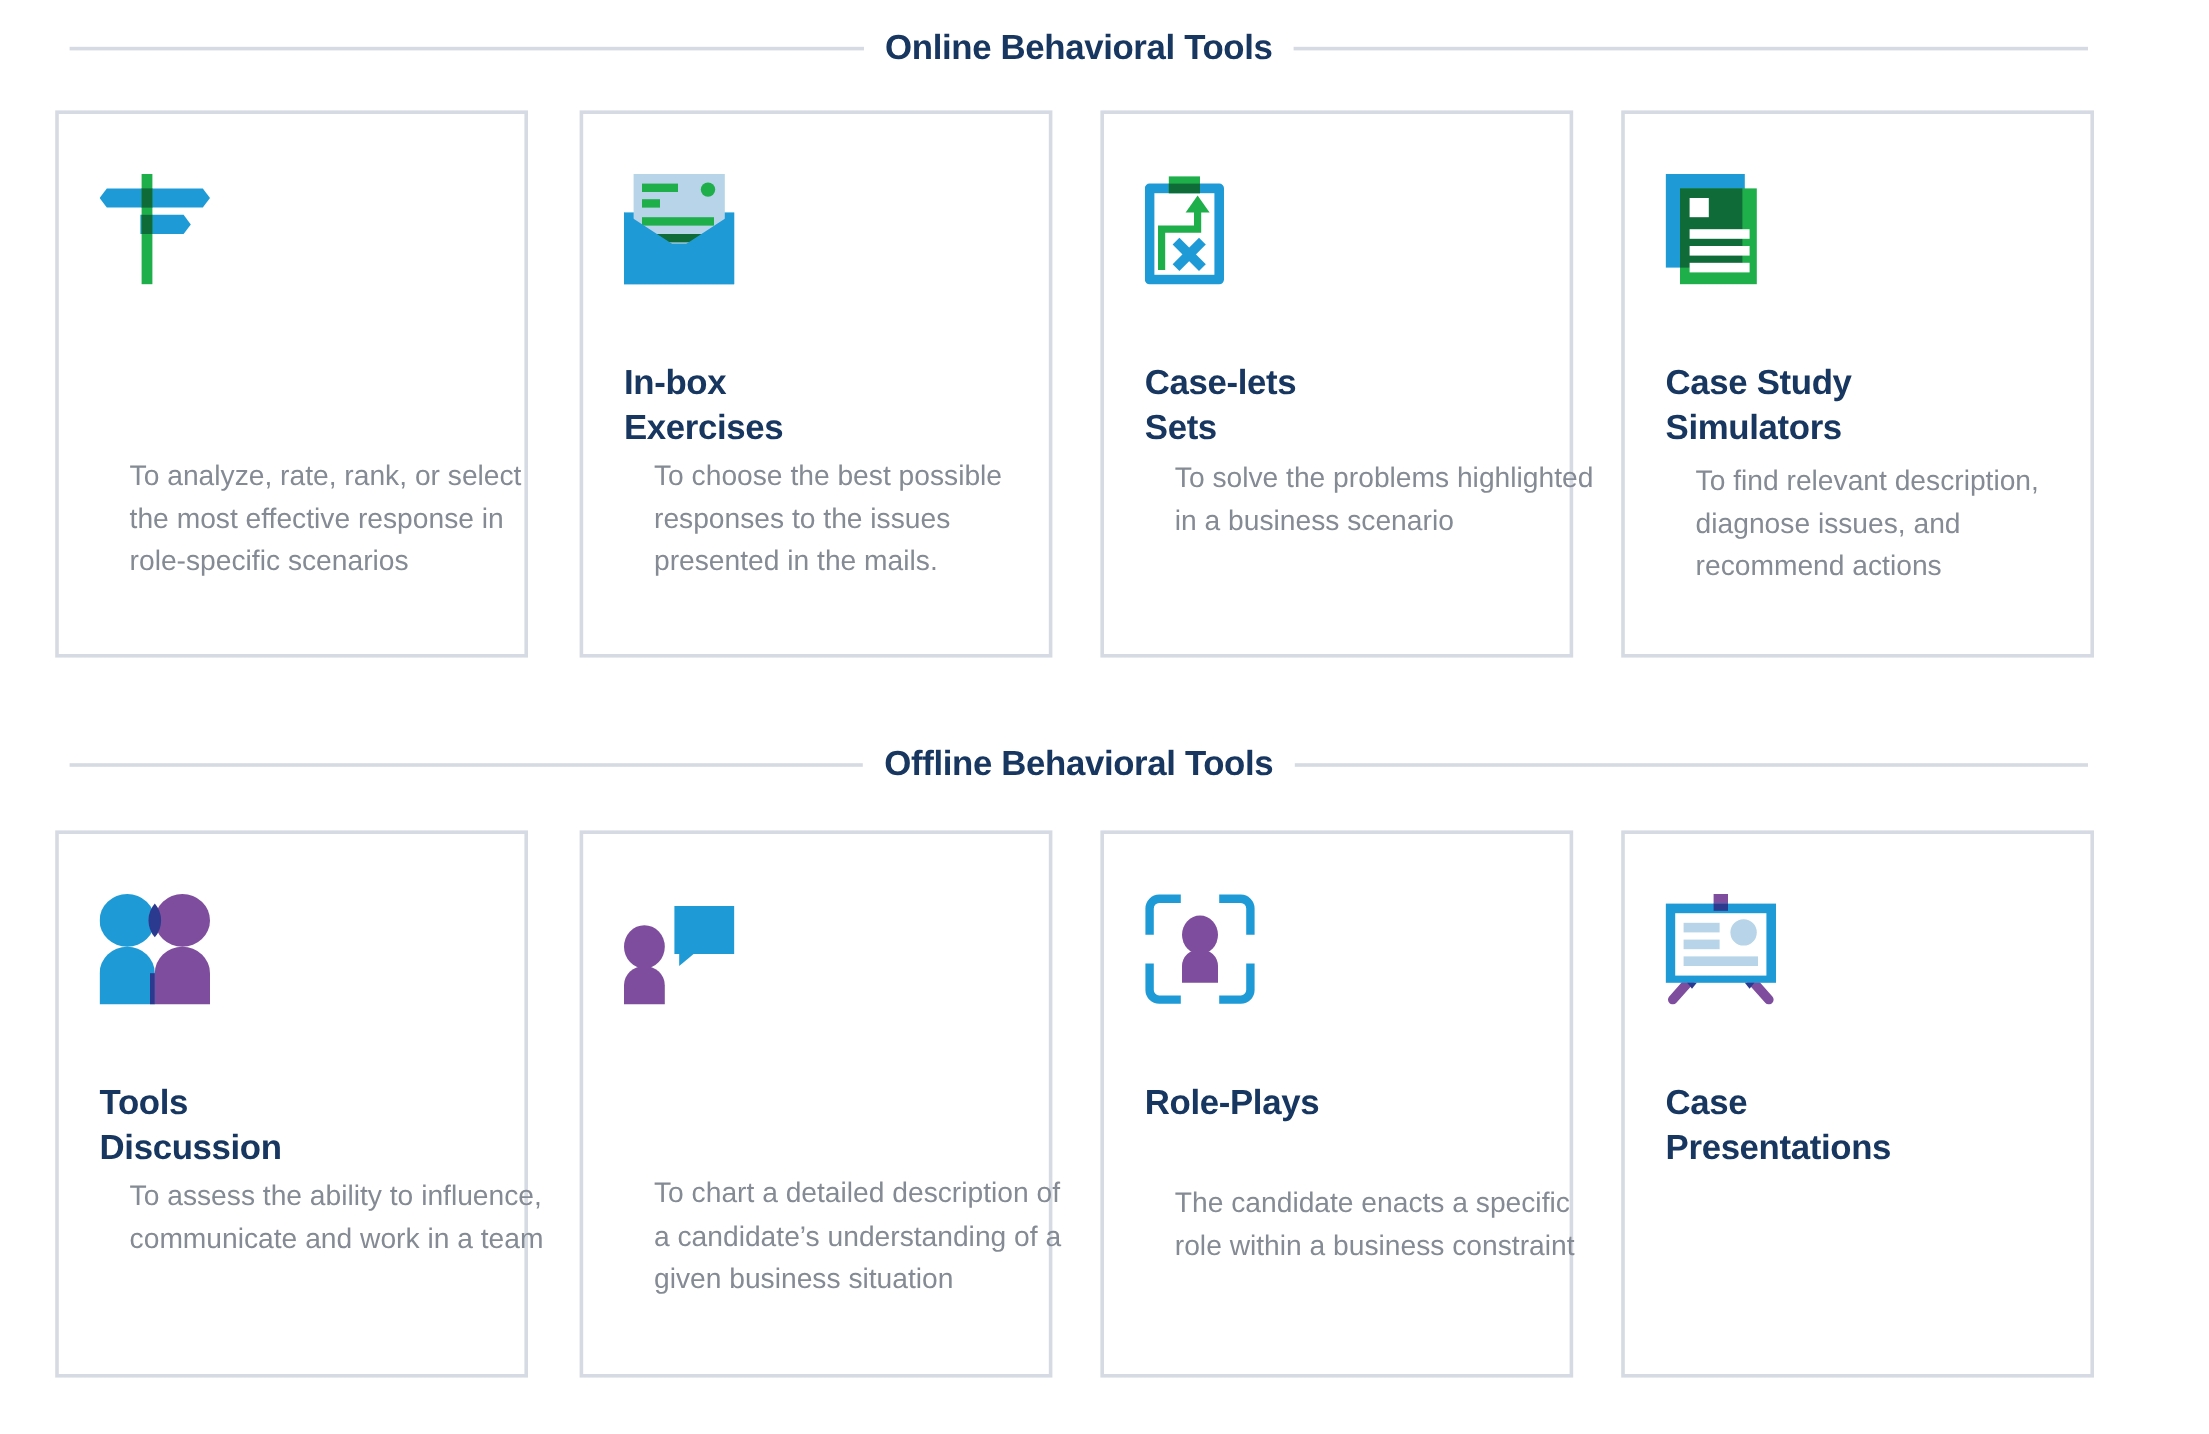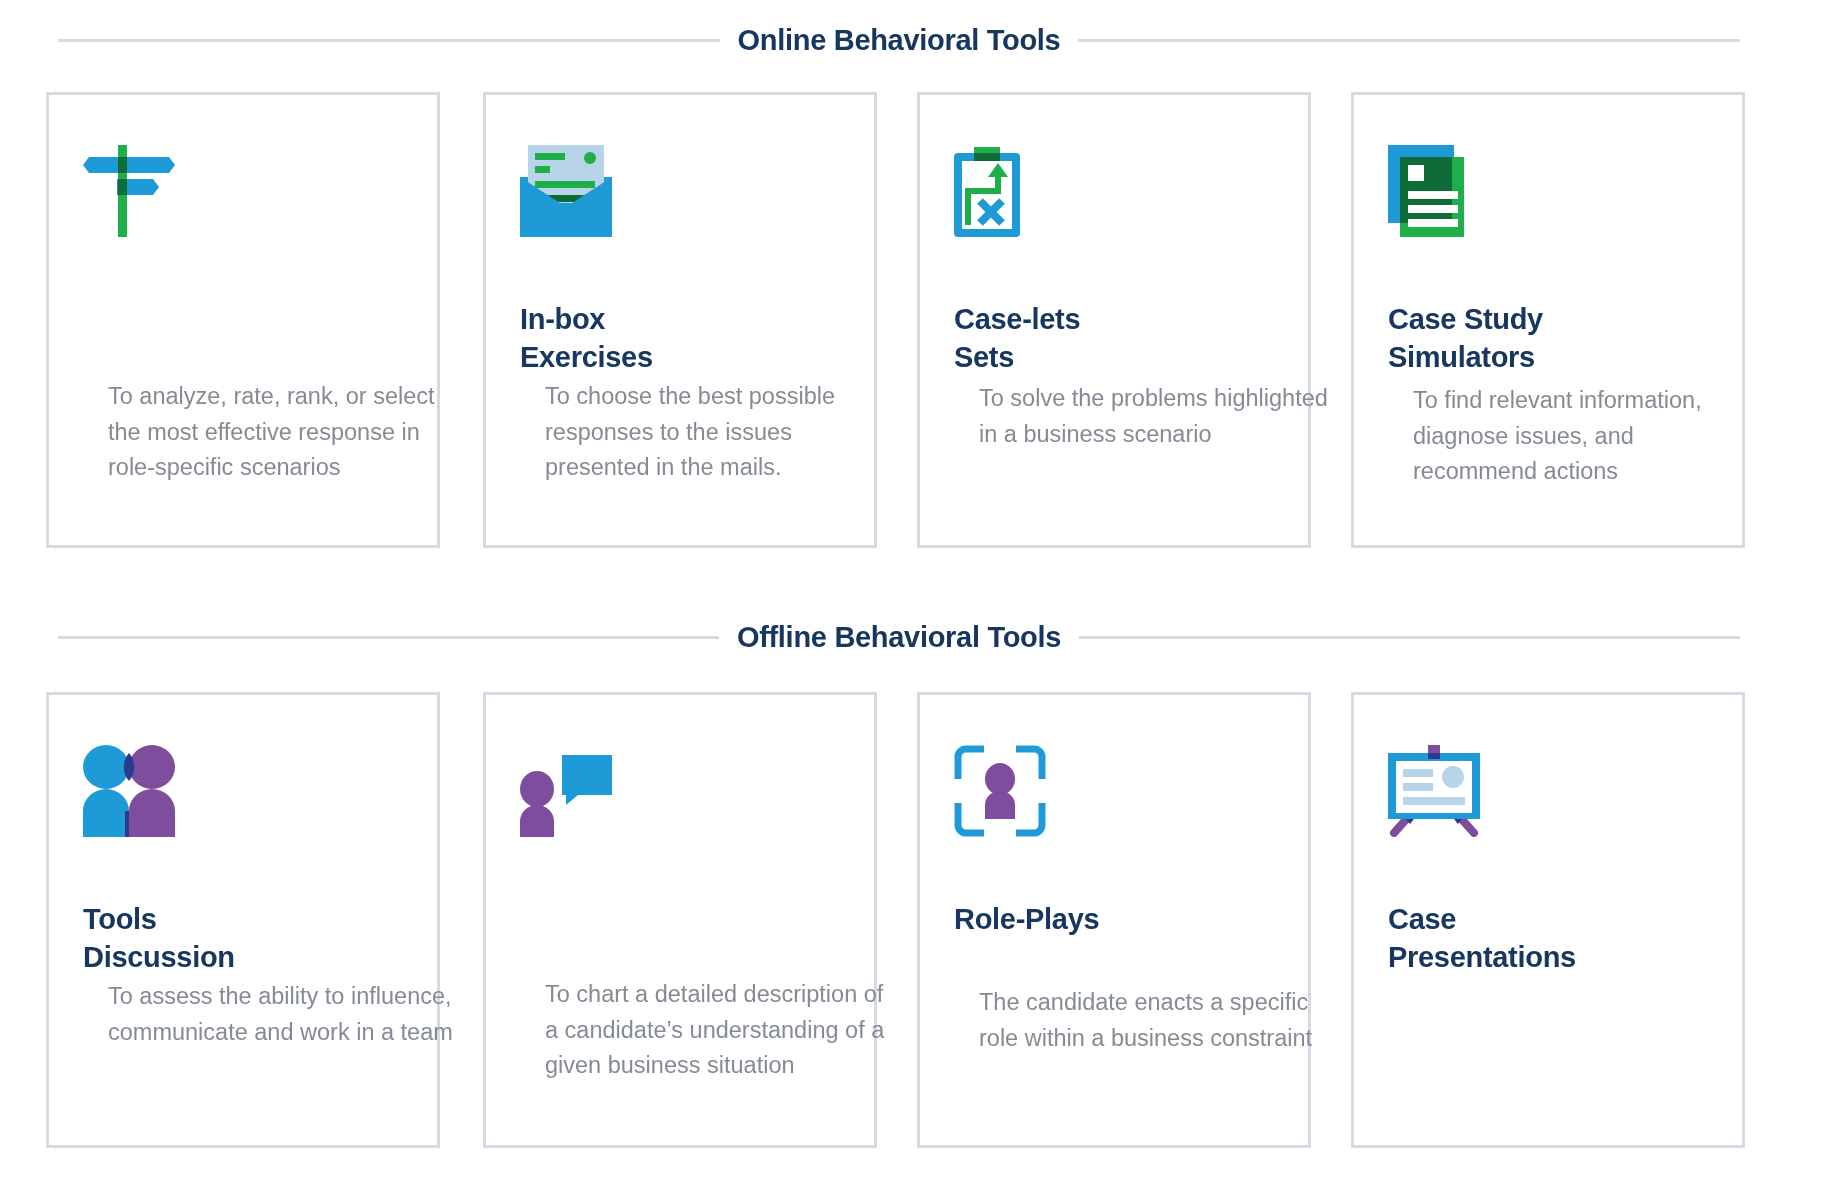--- a/index.html
+++ b/index.html
@@ -93,21 +93,21 @@
       <rect x="20" y="20" width="16" height="16" fill="#ffffff"></rect>
       <rect x="20" y="46" width="50" height="8" fill="#ffffff"></rect>
       <rect x="20" y="60" width="50" height="8" fill="#ffffff"></rect>
       <rect x="20" y="74" width="50" height="8" fill="#ffffff"></rect>
     </svg>
   </div>
   <div class="title">
     <div>Case Study</div>
     <div>Simulators</div>
   </div>
-  <div class="desc" style="top:288px;">To find relevant information, diagnose issues, and recommend actions</div>
+  <div class="desc" style="top:288px;">To find relevant description, diagnose issues, and recommend actions</div>
 </div>
 
 <div class="section-head" style="top:617px;">
   <div class="rule"></div>
   <div class="label">Offline Behavioral Tools</div>
   <div class="rule"></div>
 </div>
 
 <div class="card" style="left:46px; top:692px;">
   <div class="icon">

